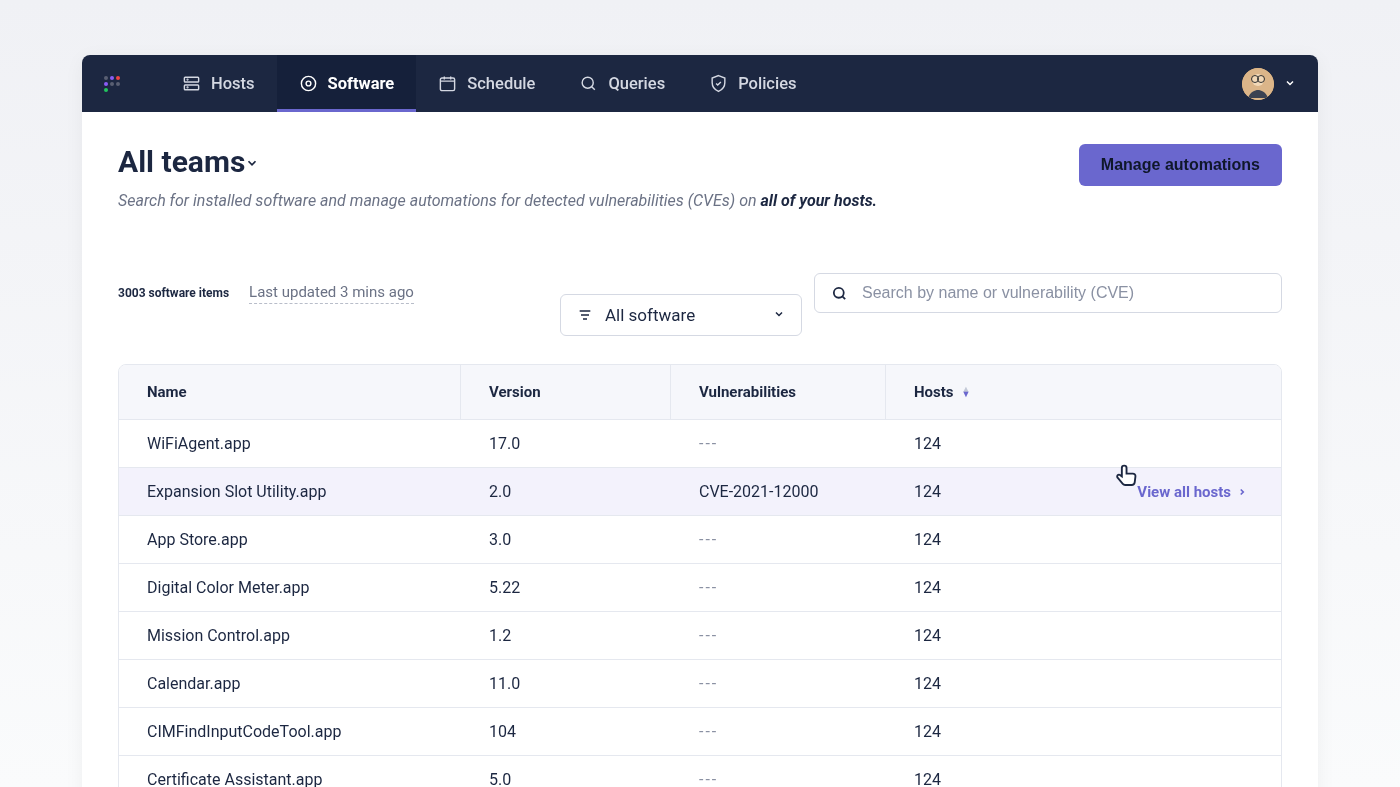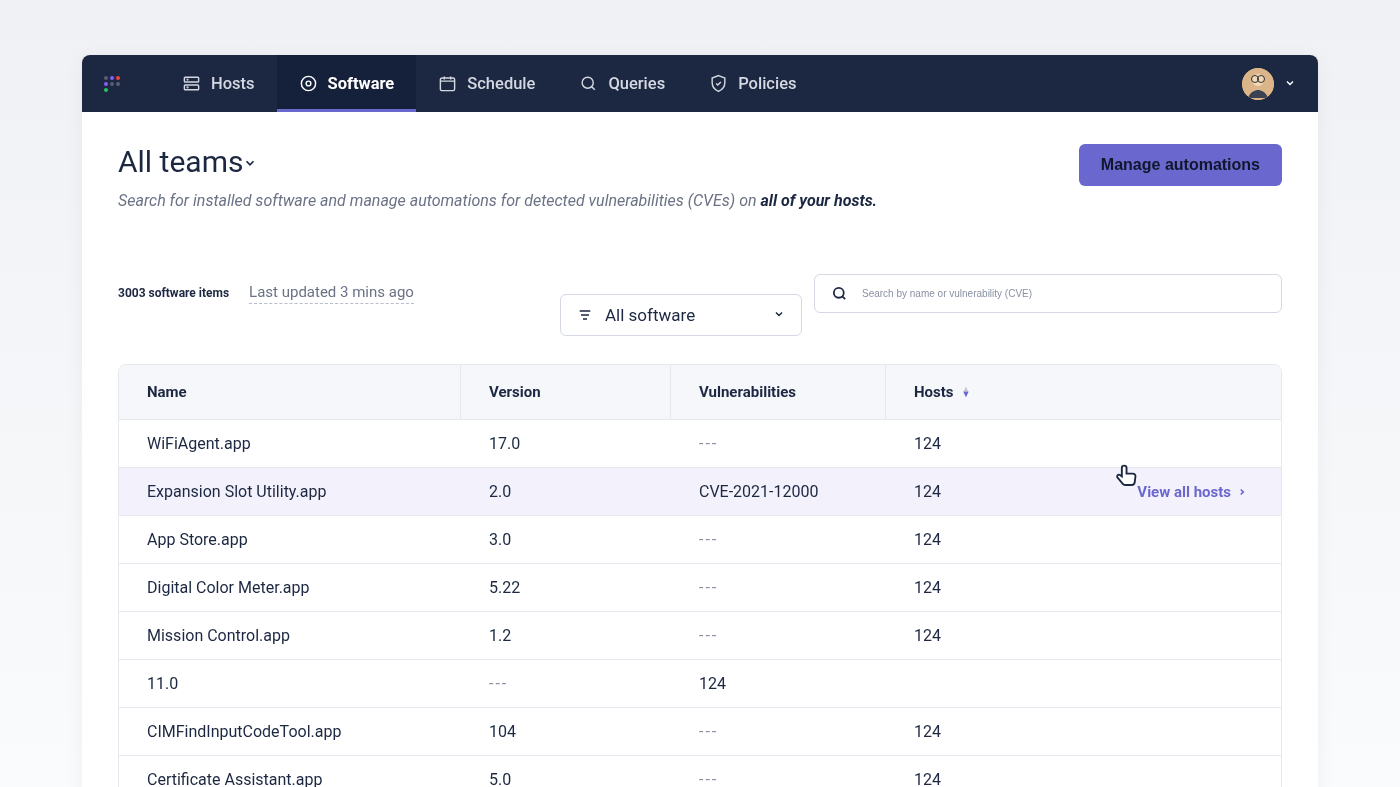--- a/index.html
+++ b/index.html
@@ -70,21 +70,21 @@
     display:flex; align-items:center; justify-content:center;
     overflow:hidden;
   }
   .avatar svg { width: 32px; height: 32px; }
   .caret { color: #fff; }
 
   .content { padding: 32px 36px 0 36px; }
   .header-row { display: flex; justify-content: space-between; align-items: flex-start; }
   .team-select {
     display: flex; align-items: center; 
-    font-size: 30px; font-weight: 400; color: #1c2741;
+    font-size: 30px; font-weight: 700; color: #1c2741;
     cursor: pointer;
   }
   .team-caret { font-size: 18px; color: #1c2741; margin-top: 4px; }
   .subtitle {
     margin-top: 12px;
     font-size: 16px;
     font-style: italic;
     color: #6b7285;
   }
   .subtitle strong { color: #1c2741; font-style: italic; }
@@ -129,21 +129,21 @@
     display: flex; align-items: center;
     border: 1px solid #d5d9e3;
     border-radius: 6px;
     padding: 10px 16px;
     width: 468px;
     gap: 14px;
   }
   .search-wrap svg { width: 17px; height: 17px; stroke: #1c2741; }
   .search-input {
     border: none; outline: none;
-    font-size: 10px; color: #6d28d9;
+    font-size: 16px; color: #6d28d9;
     flex: 1;
   }
   .search-input::placeholder { color: #8a91a3; }
 
   .table {
     margin-top: 28px;
     border: 1px solid #e5e8ef;
     border-radius: 8px 8px 0 0;
     overflow: hidden;
   }
@@ -362,20 +362,21 @@
           </div>
           <div class="trow">
             <div class="td">Mission Control.app</div>
             <div class="td">1.2</div>
             <div class="td vuln empty">---</div>
             <div class="td hosts">
               <span>124</span>
             </div>
           </div>
           <div class="trow">
+            <div class="td">Calendar.app</div>
             <div class="td">11.0</div>
             <div class="td vuln empty">---</div>
             <div class="td hosts">
               <span>124</span>
             </div>
           </div>
           <div class="trow">
             <div class="td">CIMFindInputCodeTool.app</div>
             <div class="td">104</div>
             <div class="td vuln empty">---</div>

